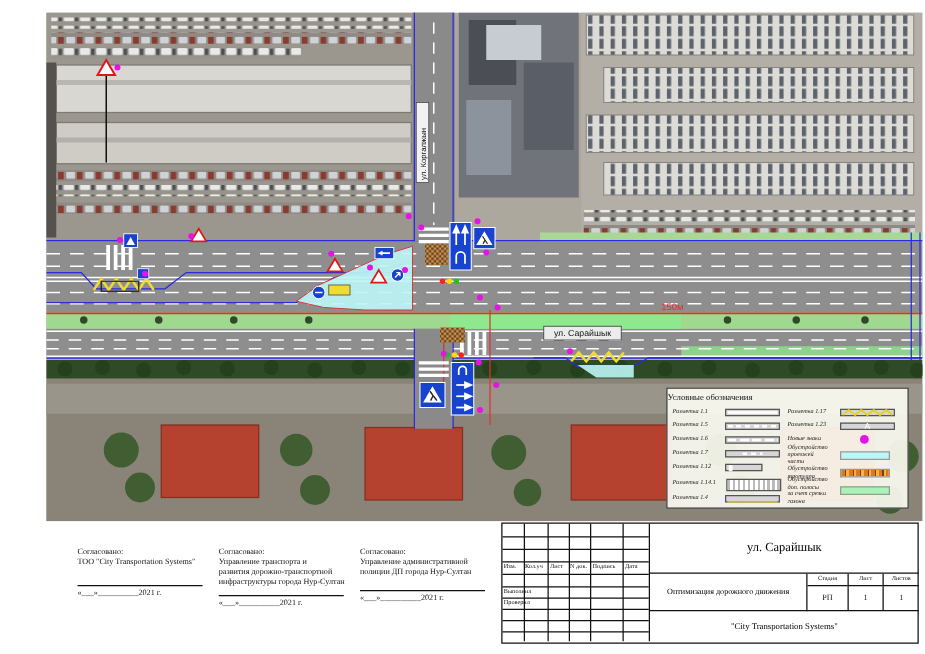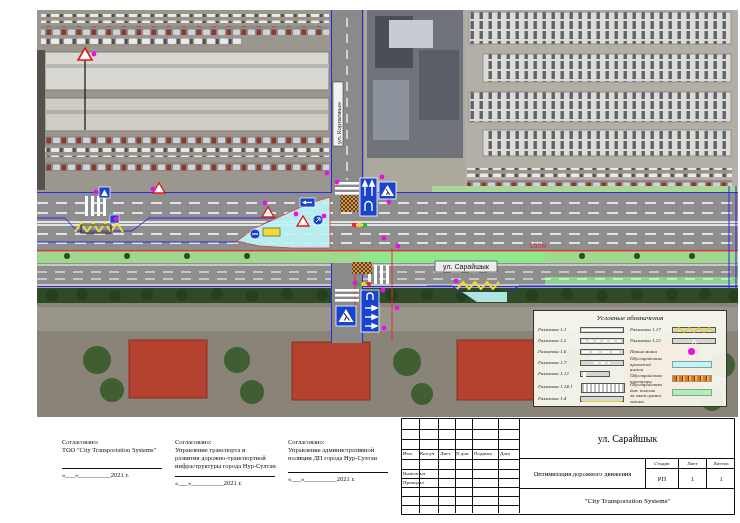--- a/index.html
+++ b/index.html
@@ -2,22 +2,22 @@
 <html><head>
 <meta charset="utf-8">
 <style>
   html,body{margin:0;padding:0;background:#ffffff;}
   .sheet{position:relative;width:740px;height:523px;background:#ffffff;overflow:hidden;
          font-family:"Liberation Serif", serif;}
   .map-wrap{position:absolute;left:37px;top:10px;width:701px;height:407px;}
   
   .legend{position:absolute;left:533px;top:310px;width:194px;height:97px;
           background:rgba(250,250,240,0.93);border:1px solid #333;box-sizing:border-box;z-index:5;}
-  .legend-title{position:absolute;left:0;top:3px;width:100%;text-align:center;
-                font-style:italic;font-size:7px;color:#111;}
+  .legend-title{position:absolute;left:0;top:3px;width:100%;text-align:left;
+                font-size:7px;color:#111;}
   .lg-col{position:absolute;top:15px;}
   .lg-col.left{left:4px;width:88px;}
   .lg-col.right{left:96px;width:94px;}
   .lg-row{display:flex;align-items:center;margin-bottom:3px;}
   .lg-label{font-style:italic;font-size:5px;color:#222;width:42px;flex:0 0 42px;line-height:5.5px;}
   .lg-glyph{position:relative;flex:0 0 44px;height:8px;}
   .bar{position:absolute;left:0;top:1px;width:44px;height:6px;background:#d6d6d6;border:0.5px solid #555;box-sizing:border-box;}
   .ln{position:absolute;left:2px;right:2px;top:3.4px;height:1.2px;background:#fff;}
   .ln.dash{background:repeating-linear-gradient(90deg,#fff 0 4px,transparent 4px 7px);}
   .ln.longdash{background:repeating-linear-gradient(90deg,#fff 0 7px,transparent 7px 10px);}

